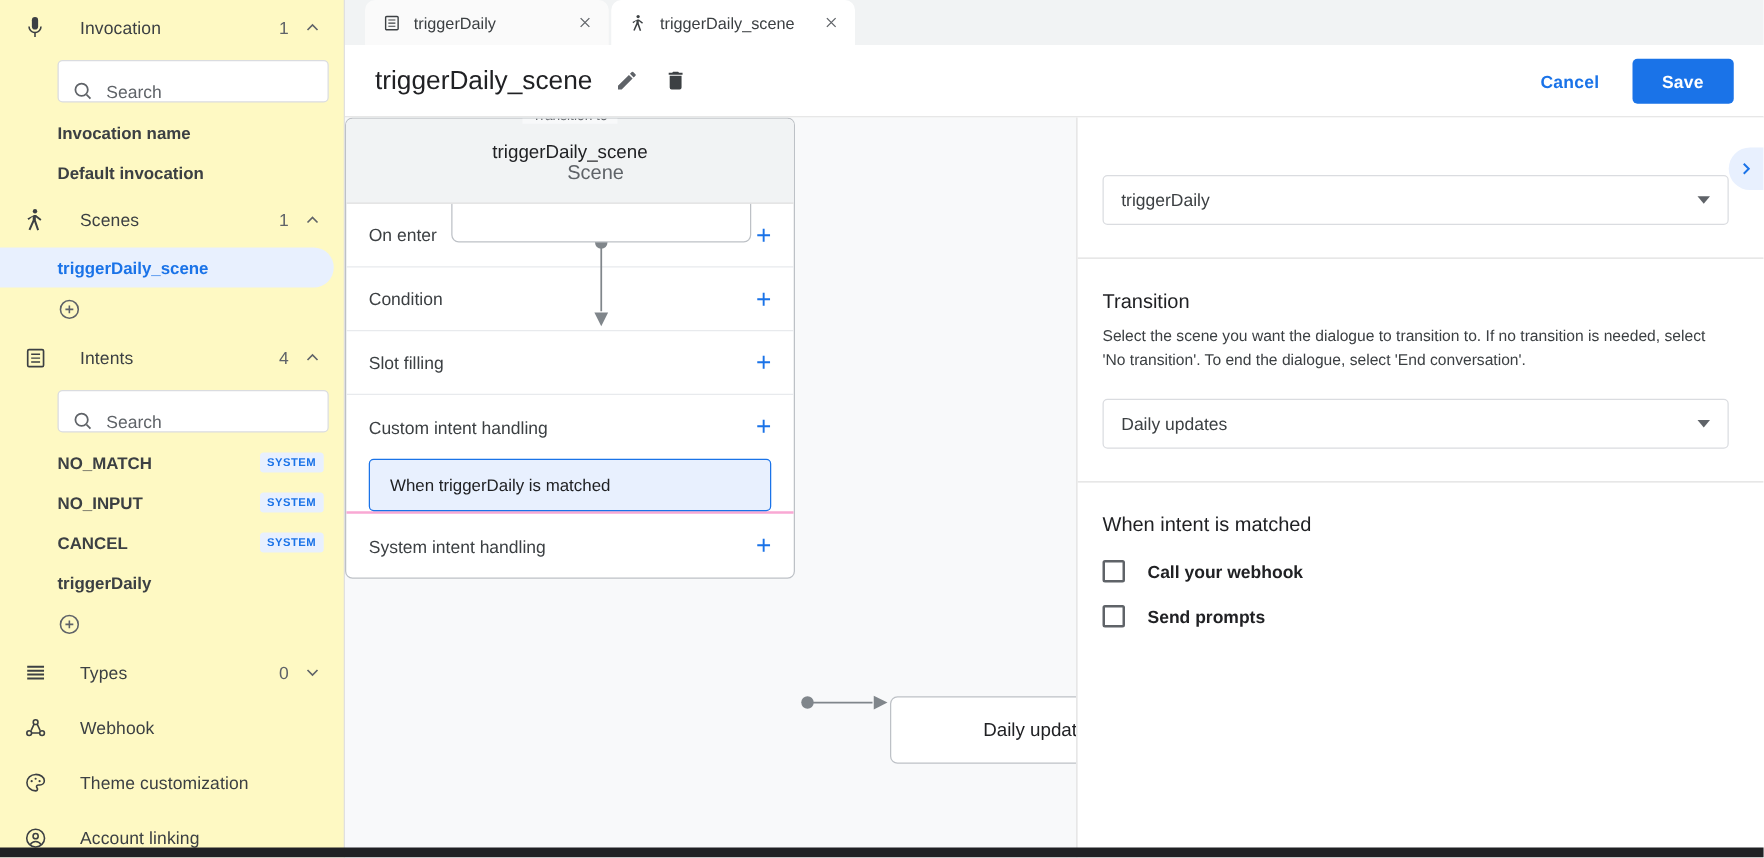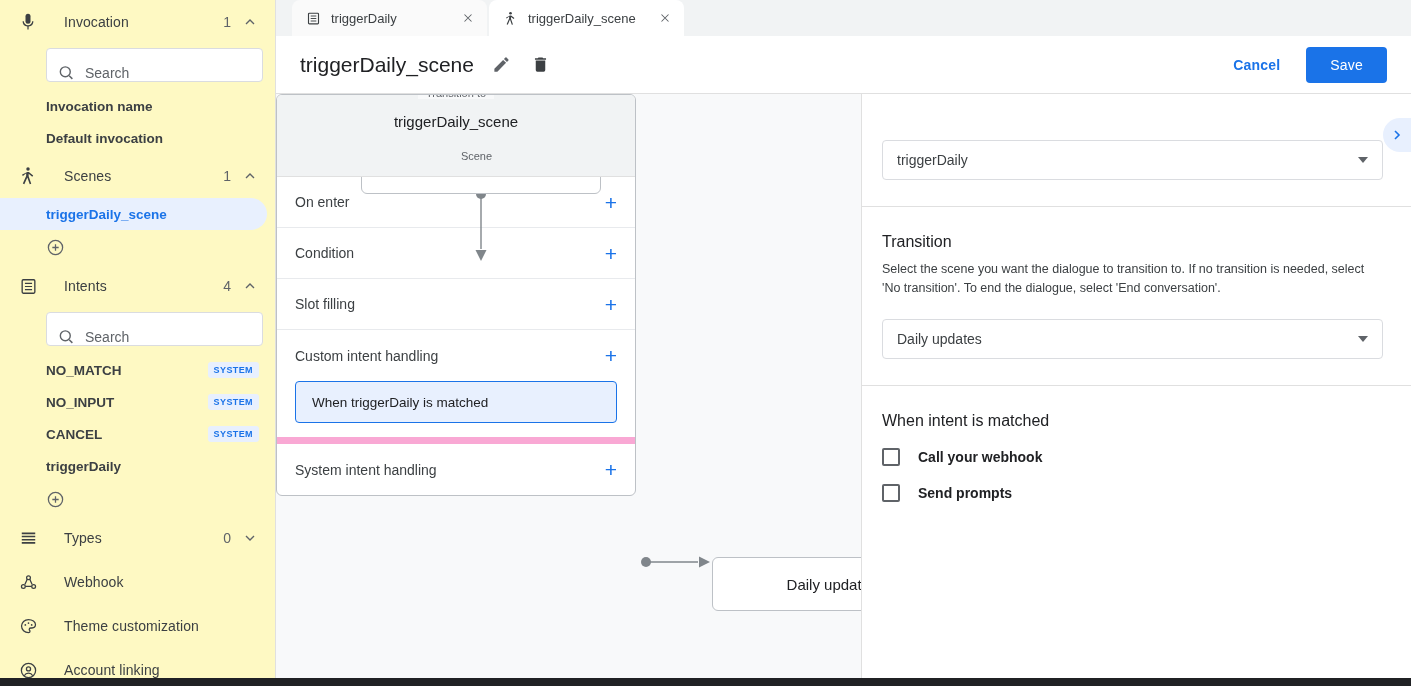--- a/index.html
+++ b/index.html
@@ -97,21 +97,21 @@
   .scene-title { font-size: 21px; color: #202124; letter-spacing: 0; }
   .tb-ico { margin-left: 18px; color:#5f6368; display:flex; cursor:pointer; }
   .tb-ico.trash { margin-left: 20px; color:#3c4043; }
   .tb-spacer { flex: 1 1 auto; }
   .btn-text {
     color:#1a73e8; font-size: 14px; font-weight: bold; letter-spacing:.2px;
     padding: 8px 10px; cursor: pointer; background:none; border:none;
     font-family:"Liberation Sans", sans-serif;
   }
   .btn-primary {
-    background: #1a73e8; color:#fff; font-size: 14px; font-weight: normal;
+    background: #1a73e8; color:#fff; font-size: 14px; font-weight: bold;
     border:none; border-radius: 4px; padding: 0 24px; height: 36px;
     margin-left: 16px; cursor:pointer; letter-spacing:.2px;
     font-family:"Liberation Sans", sans-serif;
   }
 
   .body-split { flex: 1 1 auto; display:flex; min-height:0; }
 
   
   .canvas {
     flex: 1 1 auto; background: #f8f9fa; position: relative; overflow: hidden;
@@ -137,29 +137,29 @@
   #card-scene {
     left: 26px; top: 175px; width: 360px;
     border: 1px solid #bdc1c6; border-radius: 6px; background:#fff; overflow:hidden;
   }
   #card-scene .legend { background:#f8f9fa; }
   .scene-head {
     background:#f1f3f4; padding: 18px 0 14px 0; text-align:center;
     border-bottom: 1px solid #e0e0e0;
   }
   .scene-head .h1 { font-size: 15px; color:#202124; }
-  .scene-head .h2 { font-size: 11px; color:#5f6368; margin-top: 20px; padding-left: 41px; }
+  .scene-head .h2 { font-size: 16px; color:#5f6368; margin-top: 0; padding-left: 41px; }
   .scene-row {
     min-height: 51px; display:flex; align-items:center;
     padding: 0 18px; border-bottom: 1px solid #e8eaed;
     font-size: 14px; color:#3c4043;
   }
   .scene-row:last-child { border-bottom: none; }
   .scene-row .plus { margin-left:auto; color:#1a73e8; font-size: 21px; line-height:1; cursor:pointer;}
-  .scene-block { border-bottom: 7px solid #f9a8d4; padding-bottom: 14px;}
+  .scene-block { border-bottom: 2px solid #f9a8d4; }
   .scene-block .scene-row { border-bottom:none; }
   .chip {
     margin: 0 18px; background:#e8f0fe; border:1px solid #1a73e8;
     border-radius: 4px; height: 42px; display:flex; align-items:center;
     padding: 0 16px; font-size: 13.5px; color:#202124; cursor:pointer;
   }
 
   
   #card-target {
     left: 436px; top: 463px; width: 240px; height: 54px;

